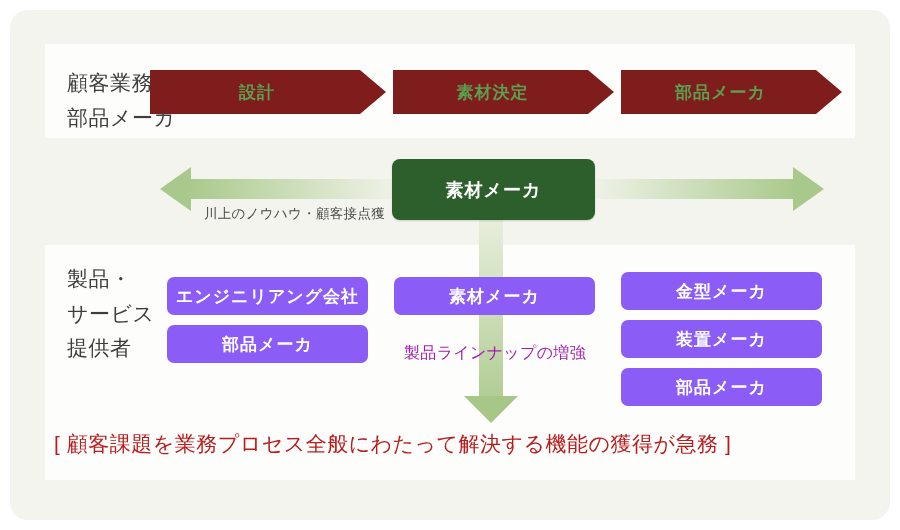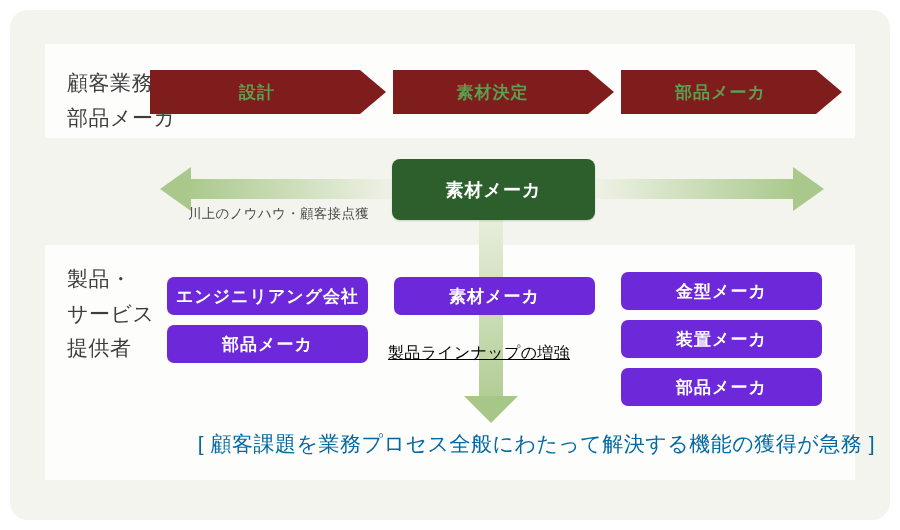--- a/index.html
+++ b/index.html
@@ -46,55 +46,55 @@
 
   .dark-box{
     position:absolute;left:392px;top:159px;width:203px;height:61px;
     background:#2d5f2c;border-radius:8px;z-index:3;
     display:flex;align-items:center;justify-content:center;
     box-shadow:0 1px 2px rgba(0,0,0,0.15);
   }
   .dark-box span{color:#ffffff;font-size:18px;font-weight:700;letter-spacing:1px;}
 
   .note{
-    position:absolute;z-index:3;color:#4a4a4a;font-size:13.5px;letter-spacing:0.3px;
+    position:absolute;z-index:3;color:#4a4a4a;font-size:13.5px;letter-spacing:0.3px;margin-left:16px;
   }
   .left-note{left:188px;top:205px;}
   .right-note{left:610px;top:205px;}
 
   .varrow-shaft{
     position:absolute;left:479px;top:219px;width:24px;height:179px;z-index:2;
     background:linear-gradient(to bottom,#e7eedb,#b2cd95);
   }
   .varrow-head{
     position:absolute;left:464px;top:396px;width:54px;height:27px;z-index:2;
     background:#a6c787;clip-path:polygon(0 0,100% 0,50% 100%);
   }
 
   .gbox{
     position:absolute;width:201px;height:38px;z-index:3;
-    background:#6d28d9;border-radius:7px;
+    background:#8b5cf6;border-radius:7px;
     display:flex;align-items:center;justify-content:center;
   }
   .gbox span{color:#ffffff;font-size:17px;font-weight:700;letter-spacing:1px;}
   .c1-b1{left:167px;top:277px;}
   .c1-b2{left:167px;top:325px;}
   .c2-b1{left:394px;top:277px;}
   .c3-b1{left:621px;top:272px;}
   .c3-b2{left:621px;top:320px;}
   .c3-b3{left:621px;top:368px;}
 
   .mid-note{
-    position:absolute;left:363px;top:343px;width:232px;z-index:3;
-    text-align:center;color:#000000;font-size:16px;letter-spacing:0.3px;text-decoration:underline;
+    position:absolute;left:379px;top:343px;width:232px;z-index:3;
+    text-align:center;color:#a21caf;font-size:16px;letter-spacing:0.3px;
   }
 
   .footer-text{
-    position:absolute;left:45px;top:430px;width:830px;z-index:3;
-    text-align:right;color:#0369a1;font-size:21px;font-weight:500;
+    position:absolute;left:54px;top:430px;width:830px;z-index:3;
+    text-align:left;color:#b91c1c;font-size:21px;font-weight:500;
     letter-spacing:0.5px;
   }
 </style>
 </head>
 <body>
 
 <div class="stage">
 
   <div class="card"></div>
 

